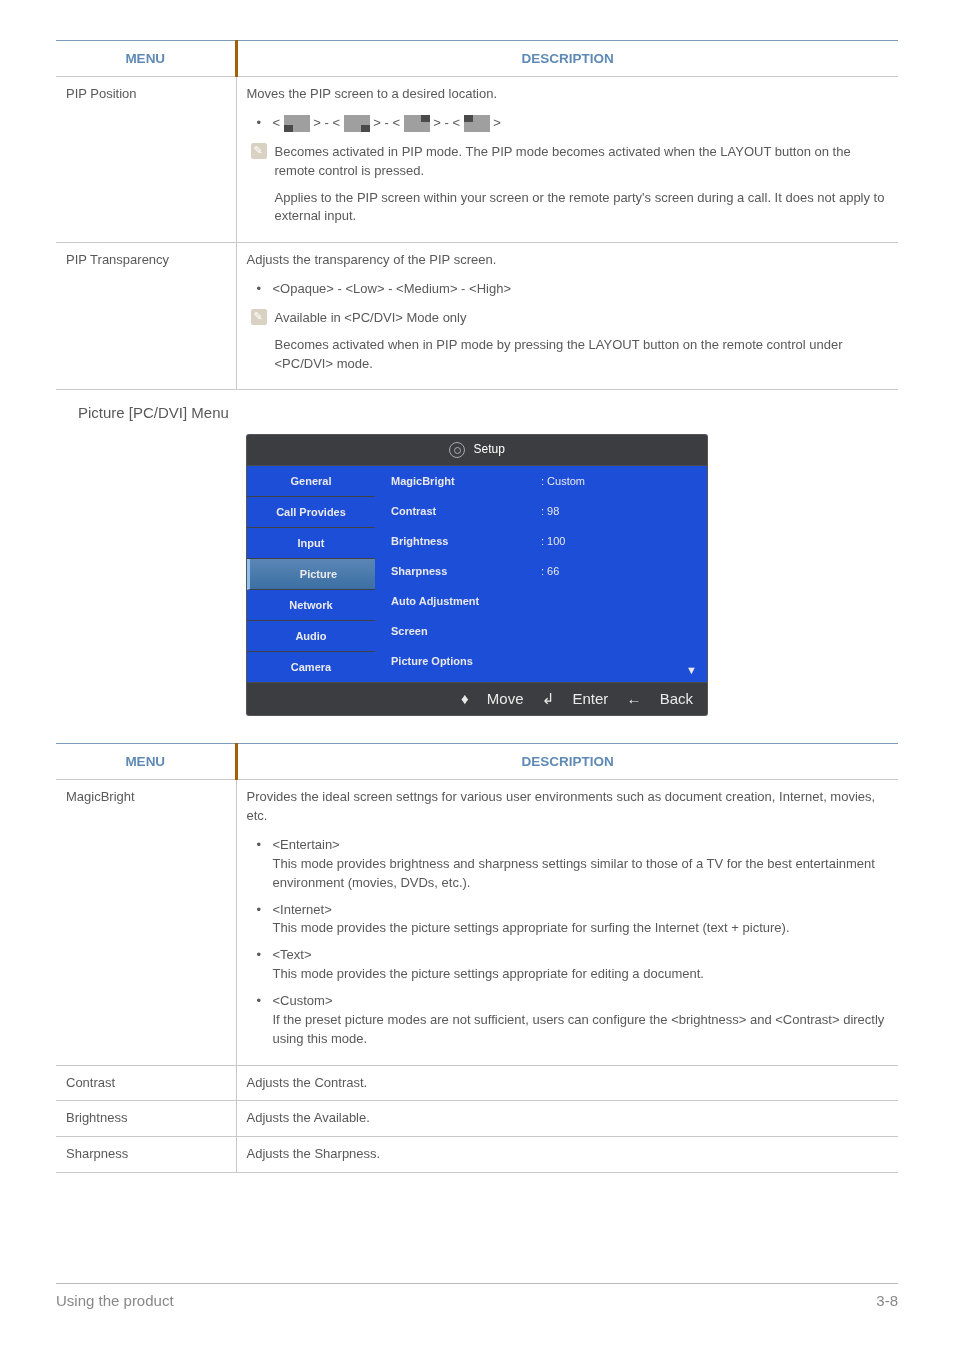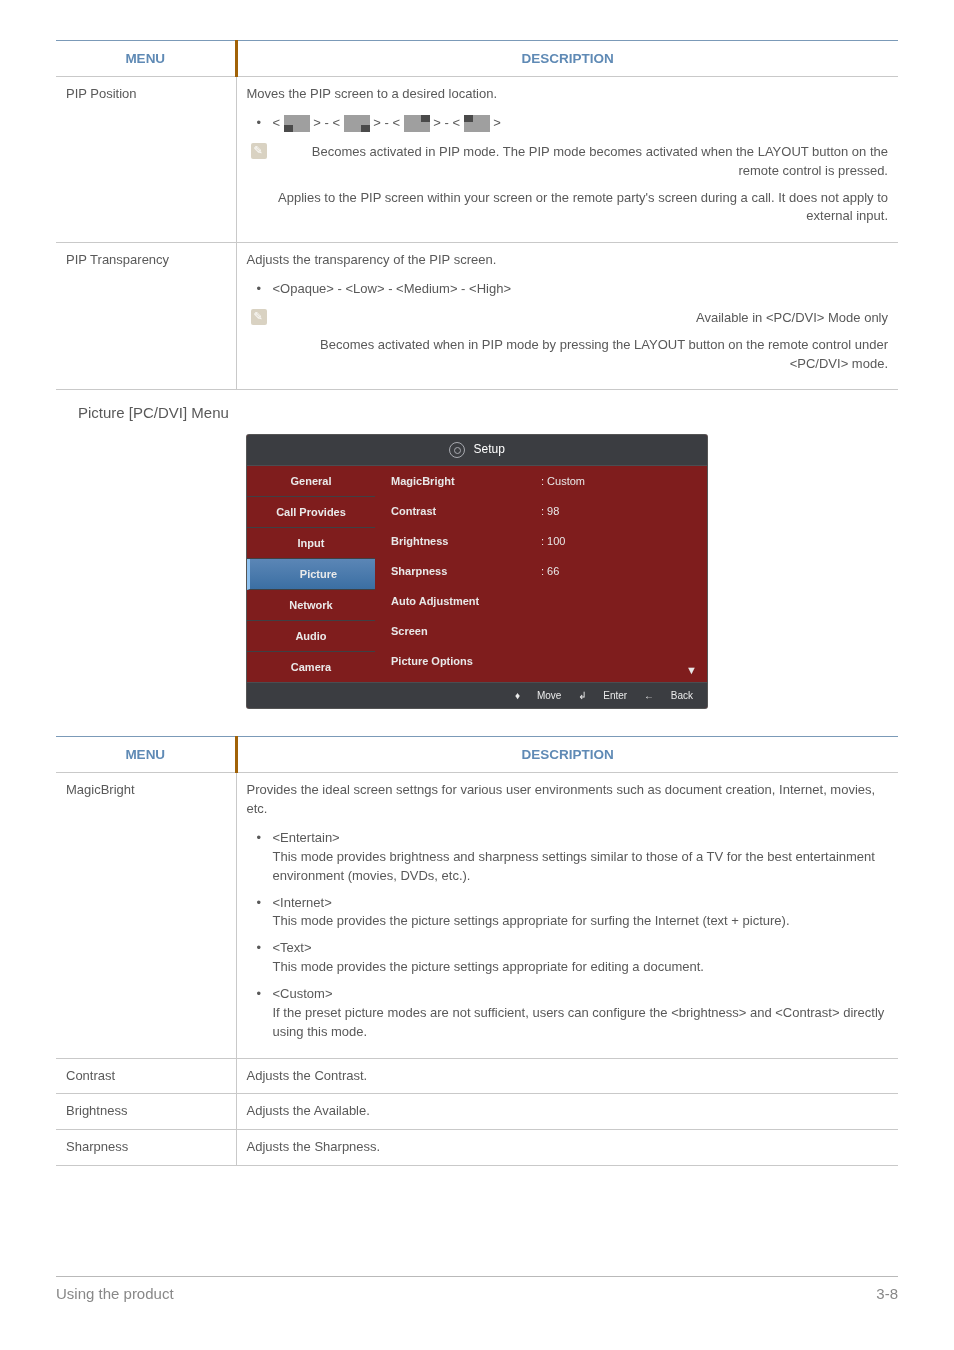--- a/index.html
+++ b/index.html
@@ -12,45 +12,45 @@
     table.main-table td:first-child { border-left: none; width: 180px; }
     table.main-table tr:last-child td { border-bottom: 1px solid #c9c9c9; }
     .cell-intro { margin-bottom: 10px; }
     ul.bullet-list { list-style: none; padding-left: 8px; margin-bottom: 10px; }
     ul.bullet-list li { position: relative; padding-left: 18px; margin-bottom: 6px; }
     ul.bullet-list li::before { content: '•'; position: absolute; left: 2px; top: 0; color: #595959; }
     .note-block { padding-left: 28px; position: relative; margin-top: 6px; }
     .note-icon-wrap { position: absolute; left: 4px; top: 0; }
     .note-icon { display: inline-block; width: 16px; height: 16px; background: #d9d2c2; border-radius: 2px; position: relative; }
     .note-icon::after { content: '✎'; font-size: 11px; position: absolute; top: 0; left: 3px; color: #fff; }
-    .note-block p { margin-bottom: 8px; text-align: right; }
+    .note-block p { margin-bottom: 8px; }
     .pos-icons { display: inline-block; vertical-align: middle; }
     .pos-box { display: inline-block; width: 26px; height: 17px; background: #9f9f9f; position: relative; margin: 0 0; vertical-align: middle; }
     .pos-box .dot { position: absolute; width: 9px; height: 7px; background: #4a4a4a; }
     .dot.bl { bottom: 0; left: 0; }
     .dot.br { bottom: 0; right: 0; }
     .dot.tr { top: 0; right: 0; }
     .dot.tl { top: 0; left: 0; }
     .section-heading { font-weight: normal; color: #595959; font-size: 15px; margin: 14px 0 14px 22px; }
     .osd-wrap { display: flex; justify-content: center; margin: 0 0 28px 0; }
-    .osd { width: 460px; background: #7f1d1d; color: #fff; font-size: 11px; border-radius: 2px; overflow: hidden; box-shadow: 0 0 0 1px #555; }
+    .osd { width: 460px; background: #1d4ed8; color: #fff; font-size: 11px; border-radius: 2px; overflow: hidden; box-shadow: 0 0 0 1px #555; }
     .osd-title { text-align: center; padding: 7px 0; border-bottom: 1px solid #4b4d51; background: #3b3d41; font-size: 12px; }
     .osd-title .gear { display: inline-block; width: 16px; height: 16px; border: 1.5px solid #a8aab0; border-radius: 50%; vertical-align: middle; margin-right: 5px; position: relative; }
     .osd-title .gear::after { content:''; position:absolute; left:4px; top:4px; width:5px; height:5px; border:1px solid #a8aab0; border-radius:50%; }
     .osd-body { display: flex; }
     .osd-nav { width: 128px; }
     .osd-nav-item { padding: 9px 0 9px 0; text-align: center; border-bottom: 1px solid #3e4044; font-weight: bold; font-size: 11px; color: #eaeaea; }
     .osd-nav-item:last-child { border-bottom: none; }
     .osd-nav-item.active { background: linear-gradient(#5b86b6, #3b6fa3); border-left: 3px solid #8ec1ef; padding-left: 12px; }
     .osd-main { flex: 1; padding: 0; position: relative; }
     .osd-row { display: flex; padding: 9px 0 9px 16px; align-items: center; border-bottom: 0; }
     .osd-row .lbl { width: 150px; font-weight: bold; color: #e8e8e8; }
     .osd-row .val { color: #e8e8e8; }
     .osd-arrow-down { position: absolute; right: 10px; bottom: 6px; color: #e8e8e8; font-size: 11px; }
-    .osd-footer { text-align: right; padding: 7px 14px; background: #3b3d41; border-top: 1px solid #4b4d51; font-size: 10px; color: #eaeaea; }
+    .osd-footer { text-align: right; padding: 7px 14px; background: #3b3d41; border-top: 1px solid #4b4d51; font-size: 15px; color: #eaeaea; }
     .osd-footer span { margin-left: 14px; }
     .footer { border-top: 1px solid #b9b9b9; margin: 110px 56px 0 56px; padding-top: 8px; display: flex; justify-content: space-between; color: #888; font-size: 15px; }
     .sub-bullets { list-style: none; padding-left: 8px; }
     .sub-bullets > li { position: relative; padding-left: 18px; margin-bottom: 8px; }
     .sub-bullets > li::before { content: '•'; position: absolute; left: 2px; top: 0; }
   </style>
 </head>
 <body>
 
 <div class="content-wrap">

